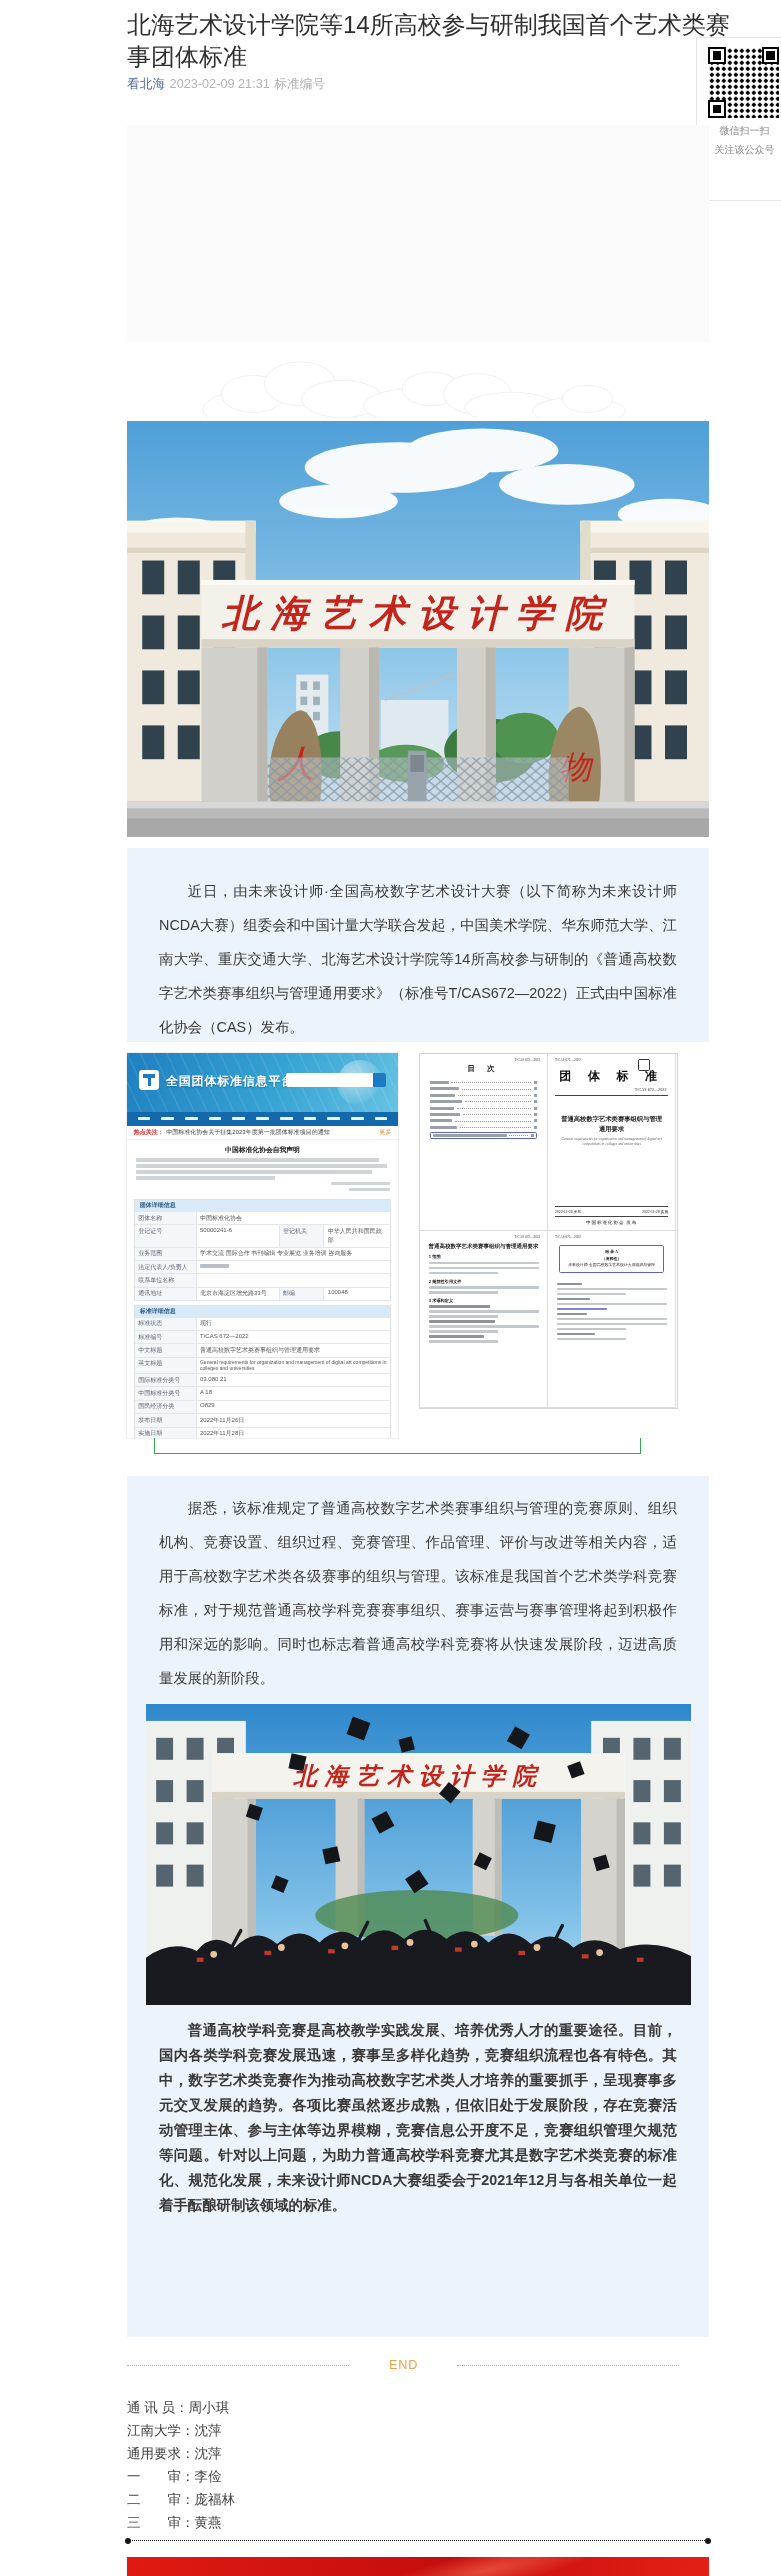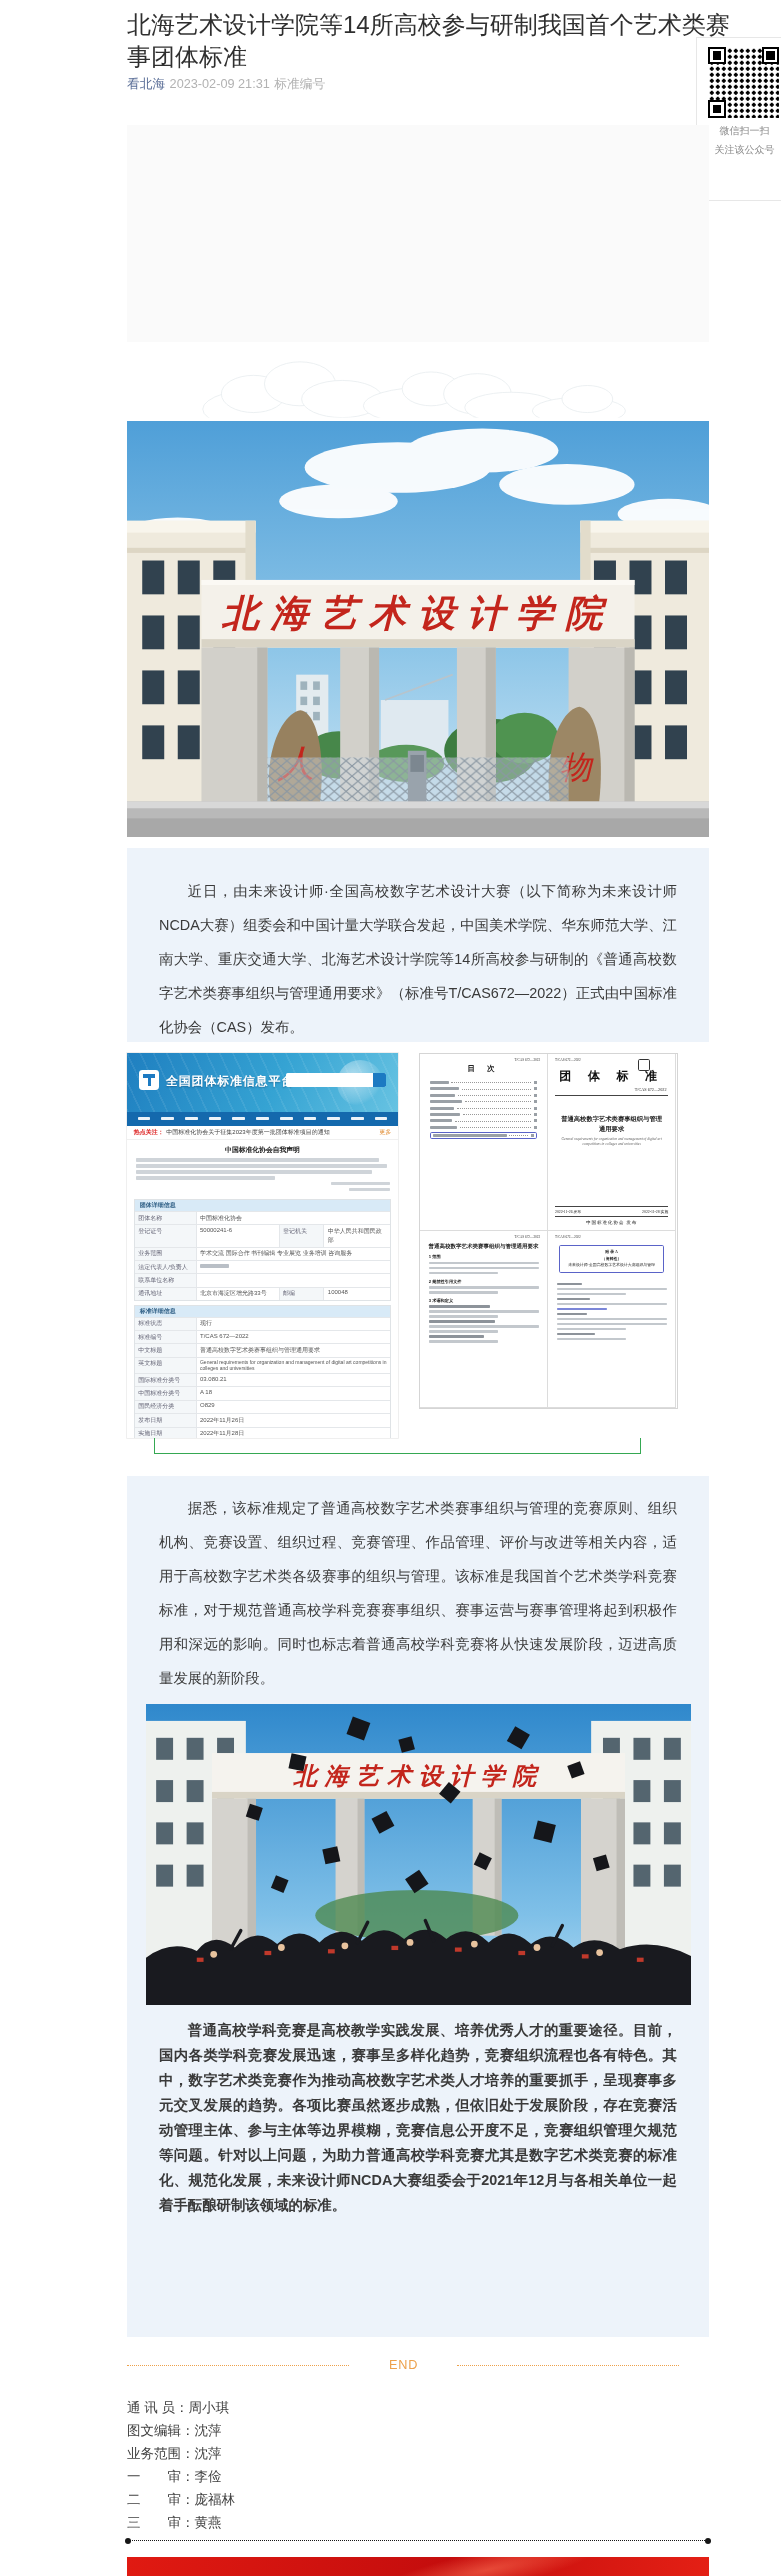--- a/index.html
+++ b/index.html
@@ -643,22 +643,22 @@
   </svg>
   <p id="p3" class="para" style="margin:0 32px;font-weight:bold;">普通高校学科竞赛是高校教学实践发展、培养优秀人才的重要途径。目前，国内各类学科竞赛发展迅速，赛事呈多样化趋势，竞赛组织流程也各有特色。其中，数字艺术类竞赛作为推动高校数字艺术类人才培养的重要抓手，呈现赛事多元交叉发展的趋势。各项比赛虽然逐步成熟，但依旧处于发展阶段，存在竞赛活动管理主体、参与主体等边界模糊，竞赛信息公开度不足，竞赛组织管理欠规范等问题。针对以上问题，为助力普通高校学科竞赛尤其是数字艺术类竞赛的标准化、规范化发展，未来设计师NCDA大赛组委会于2021年12月与各相关单位一起着手酝酿研制该领域的标准。</p>
 </div>
 
 <div id="end-line-l" class="abs end-line"></div>
 <div id="end-label" class="abs">END</div>
 <div id="end-line-r" class="abs end-line"></div>
 
 <div id="credits" class="abs">
   <div>通 讯 员：周小琪</div>
-  <div>图文编辑：沈萍</div>
-  <div>业务范围：沈萍</div>
+  <div>江南大学：沈萍</div>
+  <div>通用要求：沈萍</div>
   <div>一　　审：李俭</div>
   <div>二　　审：庞福林</div>
   <div>三　　审：黄燕</div>
 </div>
 
 <div id="dots-divider" class="abs"></div>
 <div id="red-strip" class="abs"></div>
 
 
 </body></html>

